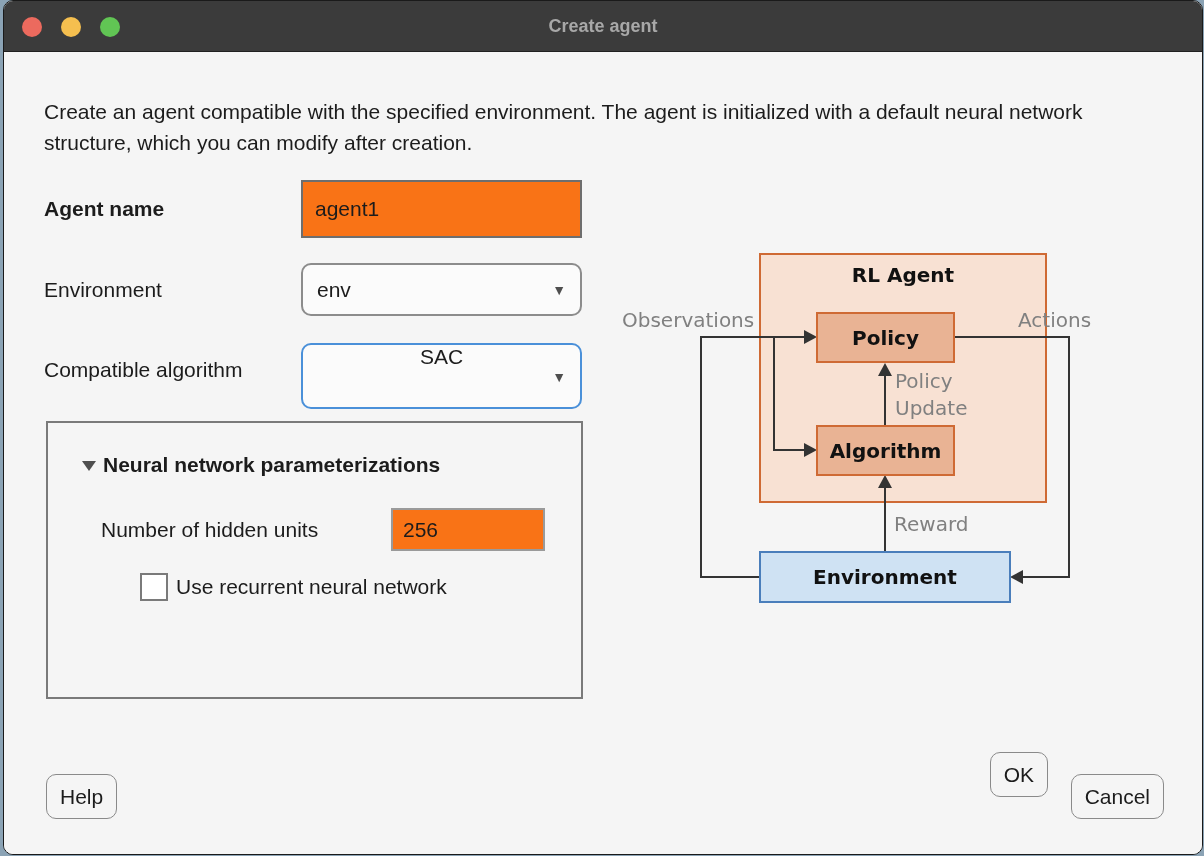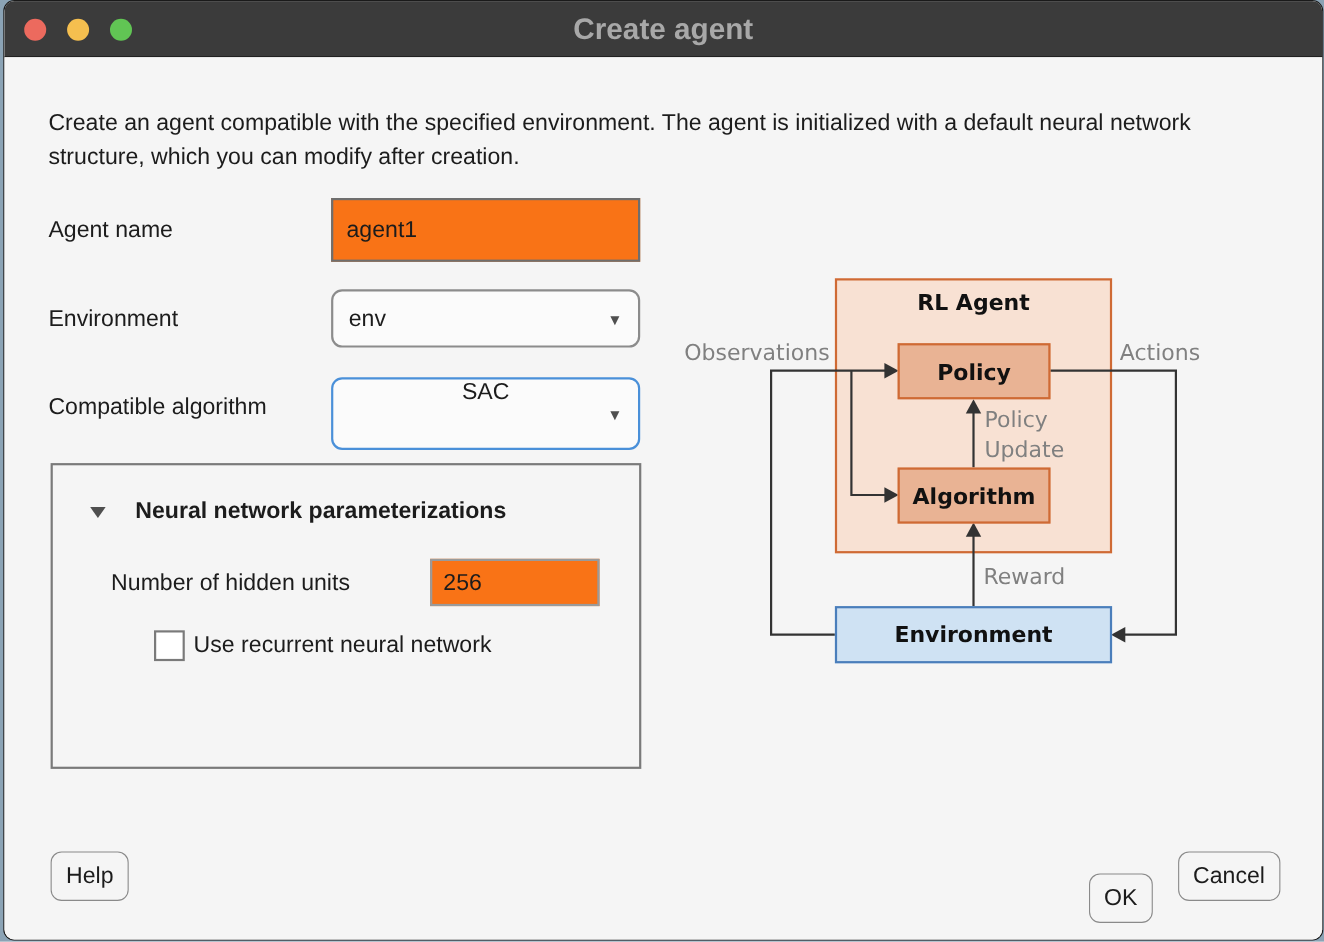--- a/index.html
+++ b/index.html
@@ -16,21 +16,21 @@
     box-sizing:border-box;
   }
   .titlebar{
     position:absolute;left:0;top:0;right:0;height:50px;
     background:var(--titlebar-bg,#3b3b3b);
     border-bottom:1px solid #202020;
   }
   .titlebar-title{
     position:absolute;left:0;right:0;top:0;height:50px;
     display:flex;align-items:center;justify-content:center;
-    color:var(--titlebar-text,#a8a8a8);font-size:27px;font-weight:bold;
+    color:var(--titlebar-text,#a8a8a8);font-size:18px;font-weight:bold;
   }
   .tl{position:absolute;top:16px;width:20px;height:20px;border-radius:50%;}
   .tl-close{left:18px;background:var(--traffic-close,#ec6a5e);}
   .tl-min{left:57px;background:var(--traffic-min,#f5bf4f);}
   .tl-zoom{left:96px;background:var(--traffic-zoom,#61c554);}
 
   .body{
     position:absolute;left:0;top:51px;width:1200px;height:804px;
     background:var(--body-bg,#f5f5f5);color:#1c1c1c;font-size:21px;
   }
@@ -46,21 +46,21 @@
   .dropdown{
     box-sizing:border-box;background:#fbfbfb;border:2px solid #8c8c8c;border-radius:10px;
     display:flex;align-items:center;padding:0 14px;cursor:default;
   }
   .dropdown.focused{border-color:var(--accent-focus,#4a90d9);}
   .dropdown .caret{margin-left:auto;font-size:14px;color:#4f4f4f;}
 
   .panel{
     box-sizing:border-box;border:2px solid #7a7a7a;
   }
-  .collapse-header{display:flex;align-items:center;cursor:default;gap:20px;}
+  .collapse-header{display:flex;align-items:center;cursor:default;}
   .collapse-triangle{
     width:0;height:0;border-left:7px solid transparent;border-right:7px solid transparent;
     border-top:10px solid #4f4f4f;margin-right:7px;margin-top:2px;
   }
   .panel-title{font-weight:bold;font-size:21px;}
   .checkbox{
     box-sizing:border-box;width:28px;height:28px;background:#ffffff;
     border:2px solid #7a7a7a;display:inline-block;
   }
 
@@ -103,21 +103,21 @@
     <div class="titlebar-title">Create agent</div>
     <span class="tl tl-close"></span>
     <span class="tl tl-min"></span>
     <span class="tl tl-zoom"></span>
   </div>
 
   <div class="body">
 
     <div class="abs description">Create an agent compatible with the specified environment. The agent is initialized with a default neural network structure, which you can modify after creation.</div>
 
-    <div class="abs row-label" style="left:40px;top:128px;">Agent name</div>
+    <div class="abs row-label" style="left:40px;top:128px;font-weight:bold;">Agent name</div>
     <input class="abs text-input" style="left: 297px; top: 128px; width: 281px; height: 58px;" value="agent1">
 
     <div class="abs row-label" style="left:40px;top:211px;height:53px;">Environment</div>
     <div class="abs dropdown" style="left:297px;top:211px;width:281px;height:53px;">
       <span>env</span>
       <span class="caret">▼</span>
     </div>
 
     <div class="abs row-label" style="left:40px;top:291px;height:54px;">Compatible algorithm</div>
     <div class="abs dropdown focused" style="left:297px;top:291px;width:281px;height:66px;flex-direction:column;">
@@ -133,21 +133,21 @@
 
       <div class="abs row-label" style="left:53px;top:85px;height:43px;">Number of hidden units</div>
       <input class="abs text-input" style="left: 343px; top: 85px; width: 154px; height: 43px; text-align: left; border-color: rgb(154, 154, 154); padding: 0px 10px;" value="256">
 
       <div class="abs" style="left:66px;top:150px;display:flex;align-items:center;padding-left:26px;">
         <span class="checkbox"></span>
         <span style="margin-left:8px;">Use recurrent neural network</span>
       </div>
     </div>
 
-    <div class="abs dg-agent-box dg-font" style="left:755px;top:201px;width:252px;height:250px;">
+    <div class="abs dg-agent-box dg-font" style="left:755px;top:201px;width:288px;height:250px;">
       <span>RL Agent</span>
     </div>
 
     <svg class="dg-svg" width="1200" height="804" viewBox="0 0 1200 804">
       <path class="dline" d="M755,525 L697,525 L697,285 L802,285"></path>
       <polygon class="darrow" points="800,278 813,285 800,292"></polygon>
       <path class="dline" d="M770,285 L770,398 L802,398"></path>
       <polygon class="darrow" points="800,391 813,398 800,405"></polygon>
       <path class="dline" d="M950,285 L1065,285 L1065,525 L1017,525"></path>
       <polygon class="darrow" points="1019,518 1006,525 1019,532"></polygon>
@@ -171,21 +171,21 @@
     <div class="abs dg-label dg-font" style="left:1014px;top:256px;">Actions</div>
     <div class="abs dg-label dg-font" style="left:891px;top:316px;line-height:27px;">
       <div>Policy</div>
       <div>Update</div>
     </div>
     <div class="abs dg-label dg-font" style="left:890px;top:460px;">Reward</div>
 
     <div class="abs btn" style="left:42px;top:722px;">
       <span>Help</span>
     </div>
-    <div class="abs btn" style="right:156px;top:742px;min-width:54px;margin-left:43px;">
+    <div class="abs btn" style="right:156px;top:700px;min-width:54px;margin-left:43px;">
       <span>OK</span>
     </div>
     <div class="abs btn" style="right:40px;top:722px;">
       <span>Cancel</span>
     </div>
 
   </div>
 </div>
 
 </body></html>

